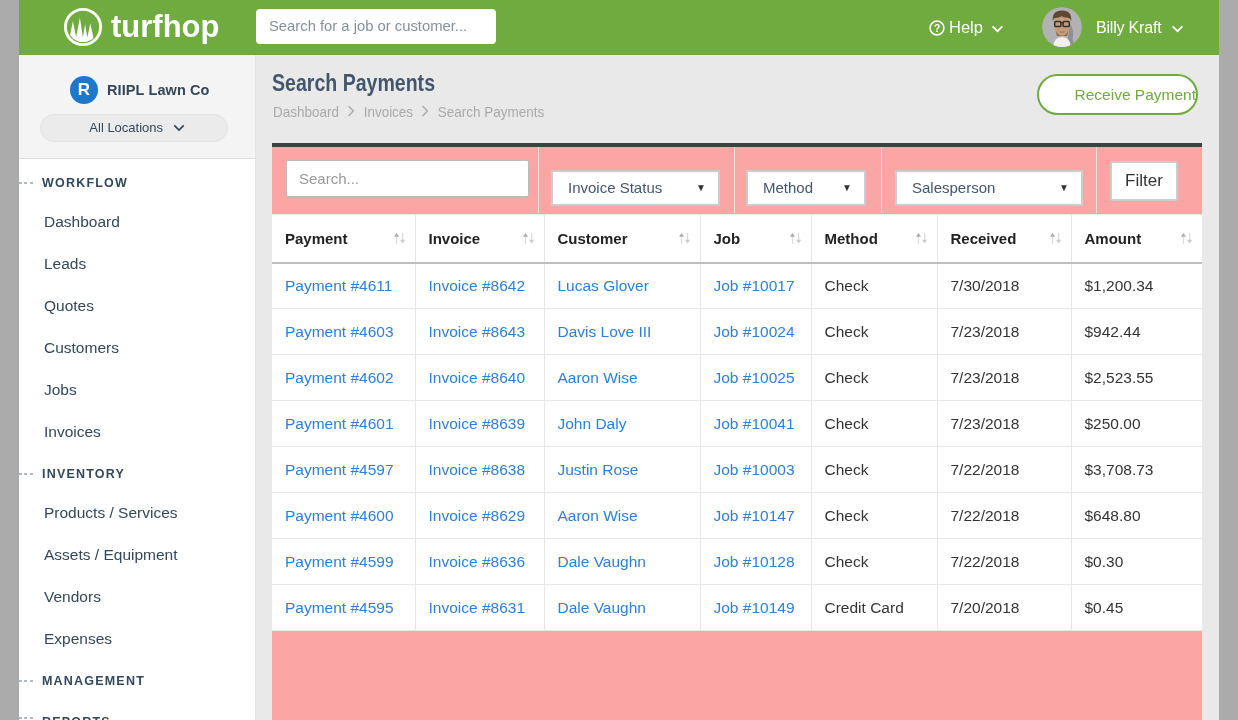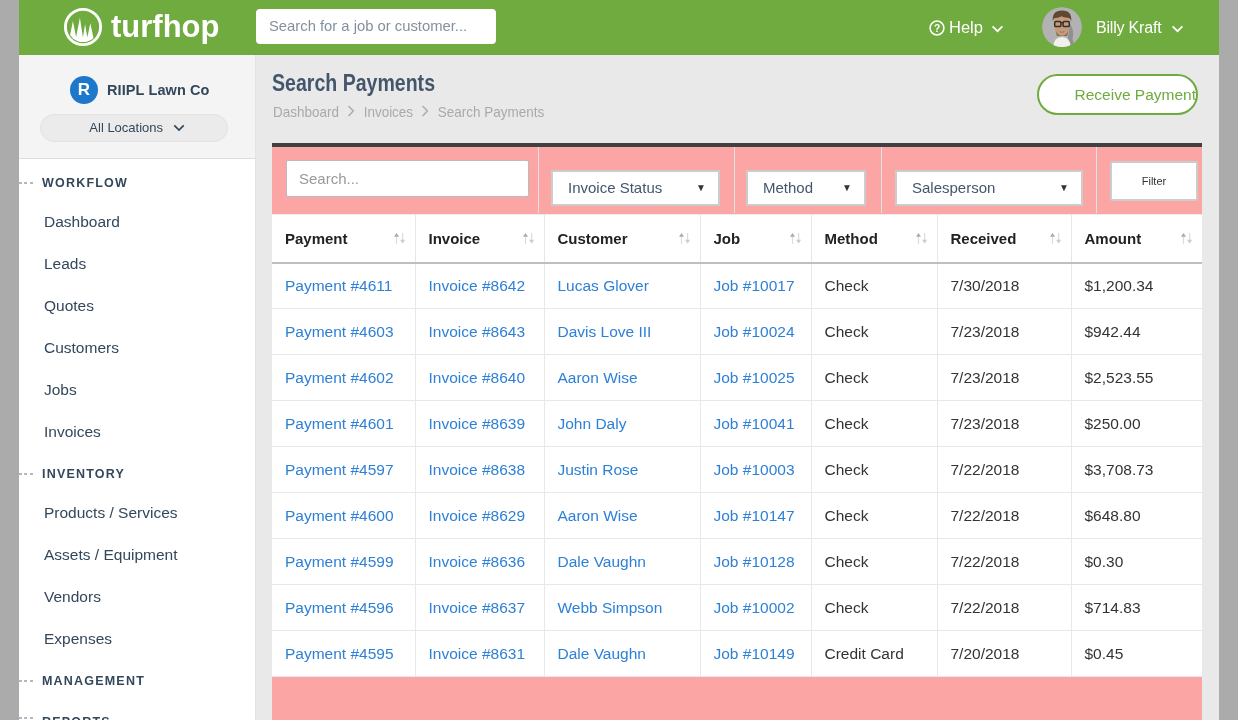--- a/index.html
+++ b/index.html
@@ -43,22 +43,22 @@
     border-radius:21px; background:#fff; color:#6fab3f; font-size:15.5px; text-align:right; line-height:37px; }
 
   #panel { position:absolute; left:16px; top:88px; width:930px; height:577px;
     border-top:4px solid #404040; background:#fca5a5; }
   .vsep { position:absolute; top:0; height:66px; width:1px; background:#e3e3e3; }
   #fsearch { position:absolute; left:14px; top:13px; width:243px; height:37px; background:#fff;
     border:1px solid #bbb; border-radius:2px; color:#999; font-size:15px; line-height:35px; padding-left:12px; }
   .sel { position:absolute; top:23px; height:36px; background:#fff; border:2px solid #ccc;
     color:#44566c; font-size:15px; line-height:32px; padding-left:15px; }
   .sel .tri { position:absolute; right:12px; top:0; color:#333; font-size:10px; }
-  #fbtn { position:absolute; left:838px; top:14px; width:88px; height:40px; background:#fff;
-    border:2px solid #ccc; border-radius:2px; color:#333; font-size:11px; text-align:center; line-height:36px; }
+  #fbtn { position:absolute; left:838px; top:14px; width:68px; height:40px; background:#fff;
+    border:2px solid #ccc; border-radius:2px; color:#333; font-size:17px; text-align:center; line-height:36px; }
 
   table { position:absolute; left:0; top:67px; width:930px; border-collapse:collapse; table-layout:fixed;
     background:#fff; font-size:15.5px; }
   th { border-top:1px solid #ececec; height:48px; text-align:left; font-size:15px; color:#222; font-weight:bold;
     border-right:1px solid #e8e8e8; border-bottom:2px solid #bfbfbf; padding:0 0 0 13px; position:relative;
     background:#fff; }
   td { height:46px; border-right:1px solid #e8e8e8; border-bottom:1px solid #e8e8e8; padding:0 0 0 13px;
     color:#333; background:#fff; }
   th:last-child, td:last-child { border-right:none; }
   a { color:#2e80d6; text-decoration:none; }
@@ -270,29 +270,20 @@
         <tr>
               <td><a>Payment #4599</a></td>
               <td><a>Invoice #8636</a></td>
               <td><a>Dale Vaughn</a></td>
               <td><a>Job #10128</a></td>
               <td>Check</td>
               <td>7/22/2018</td>
               <td>$0.30</td>
             </tr>
         <tr>
-              <td><a>Payment #4596</a></td>
-              <td><a>Invoice #8637</a></td>
-              <td><a>Webb Simpson</a></td>
-              <td><a>Job #10002</a></td>
-              <td>Check</td>
-              <td>7/22/2018</td>
-              <td>$714.83</td>
-            </tr>
-        <tr>
               <td><a>Payment #4595</a></td>
               <td><a>Invoice #8631</a></td>
               <td><a>Dale Vaughn</a></td>
               <td><a>Job #10149</a></td>
               <td>Credit Card</td>
               <td>7/20/2018</td>
               <td>$0.45</td>
             </tr>
       </tbody>
         </table>

